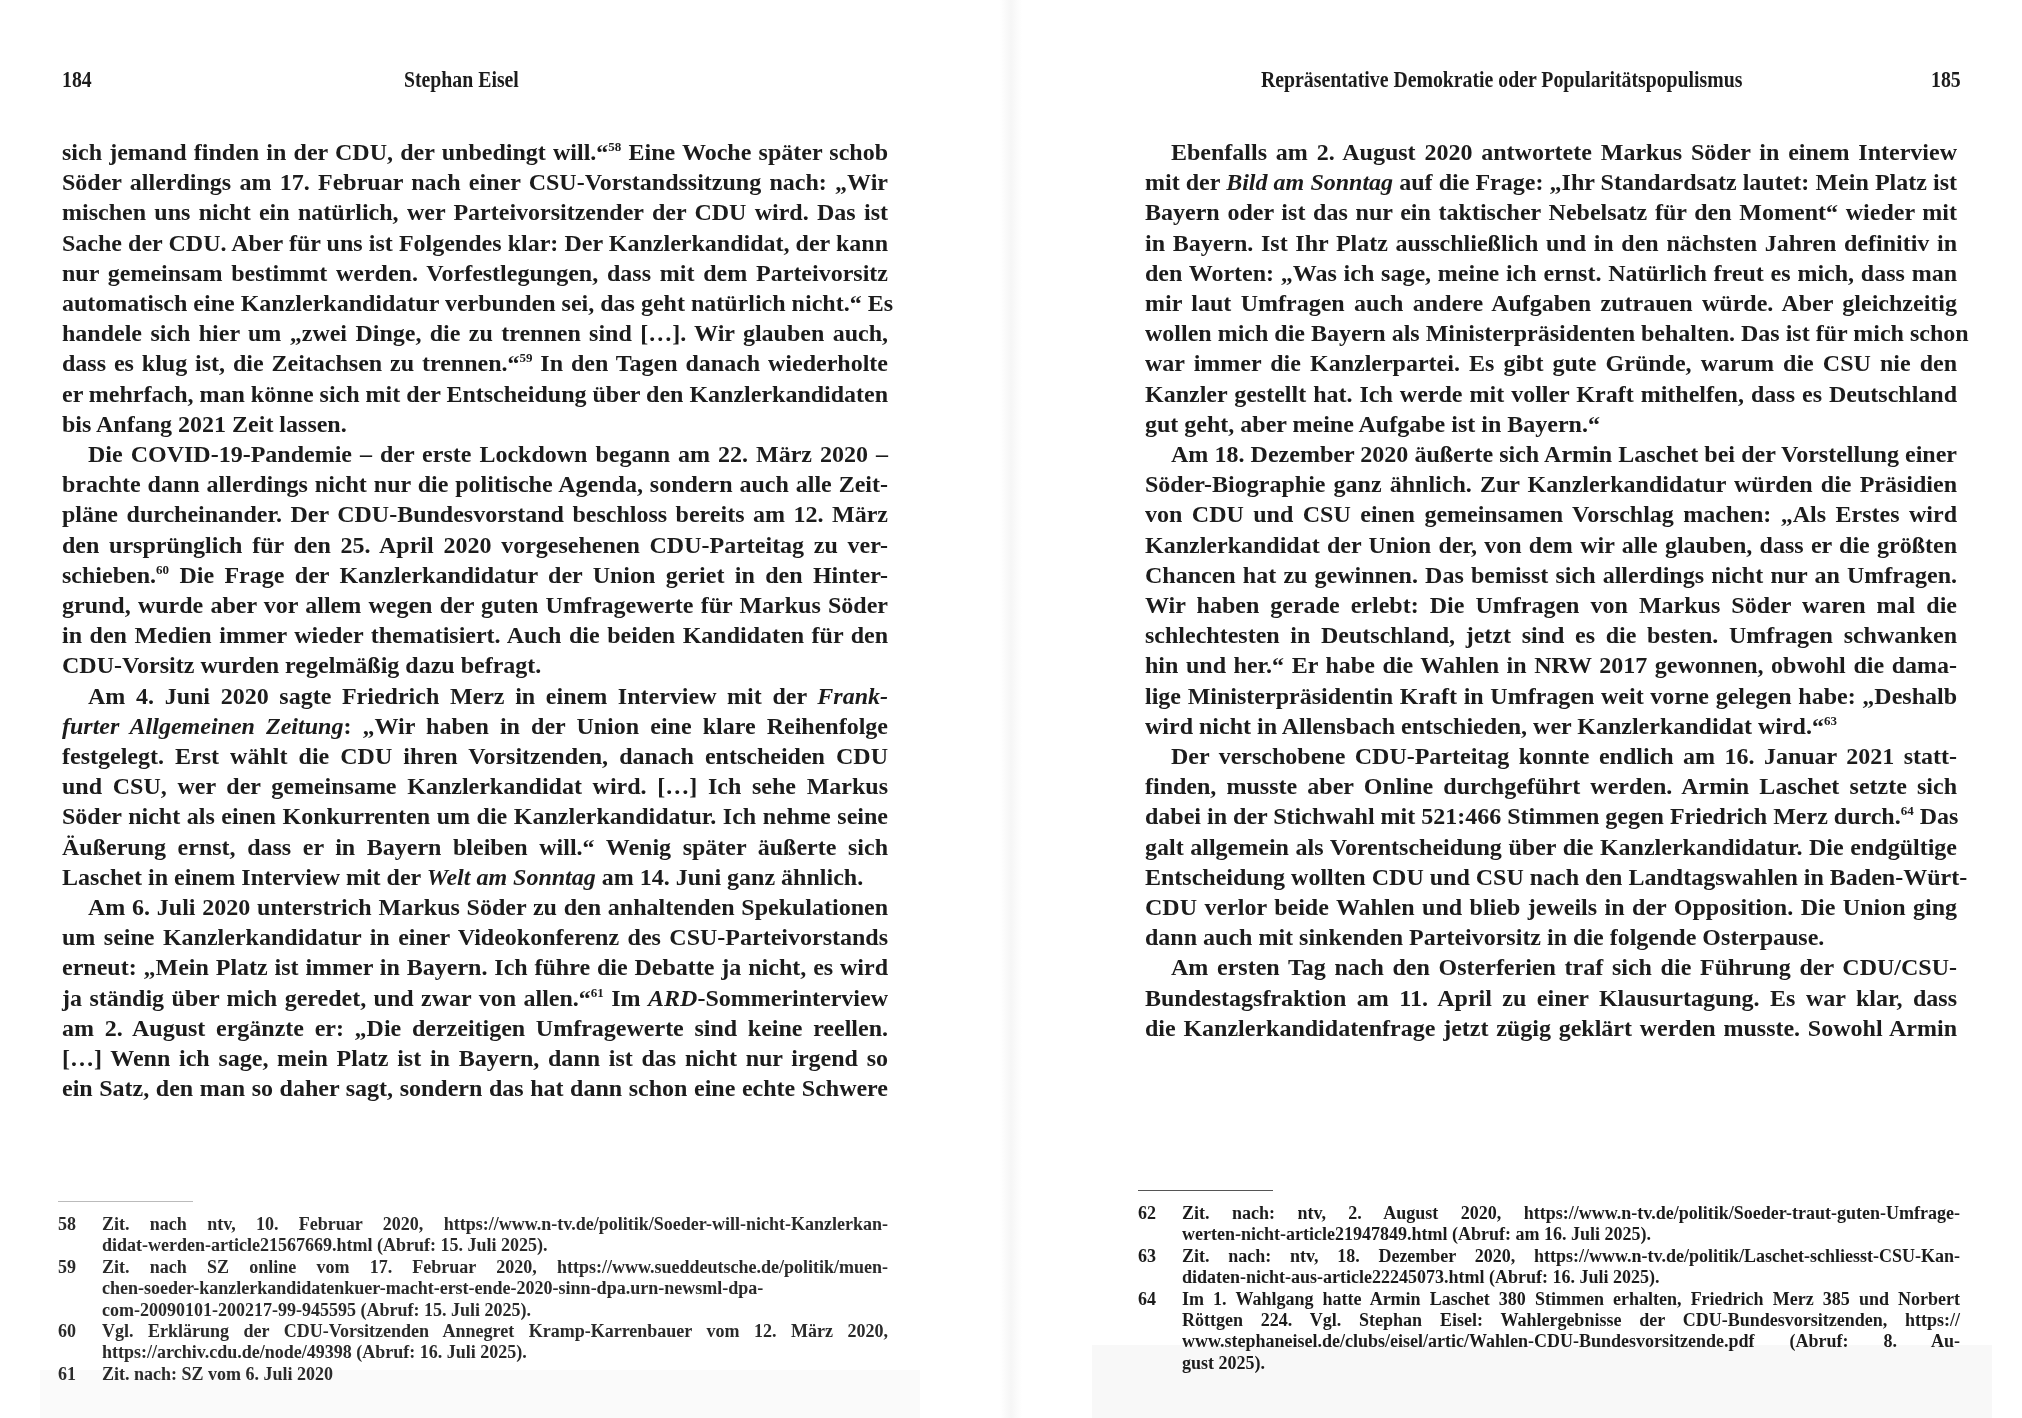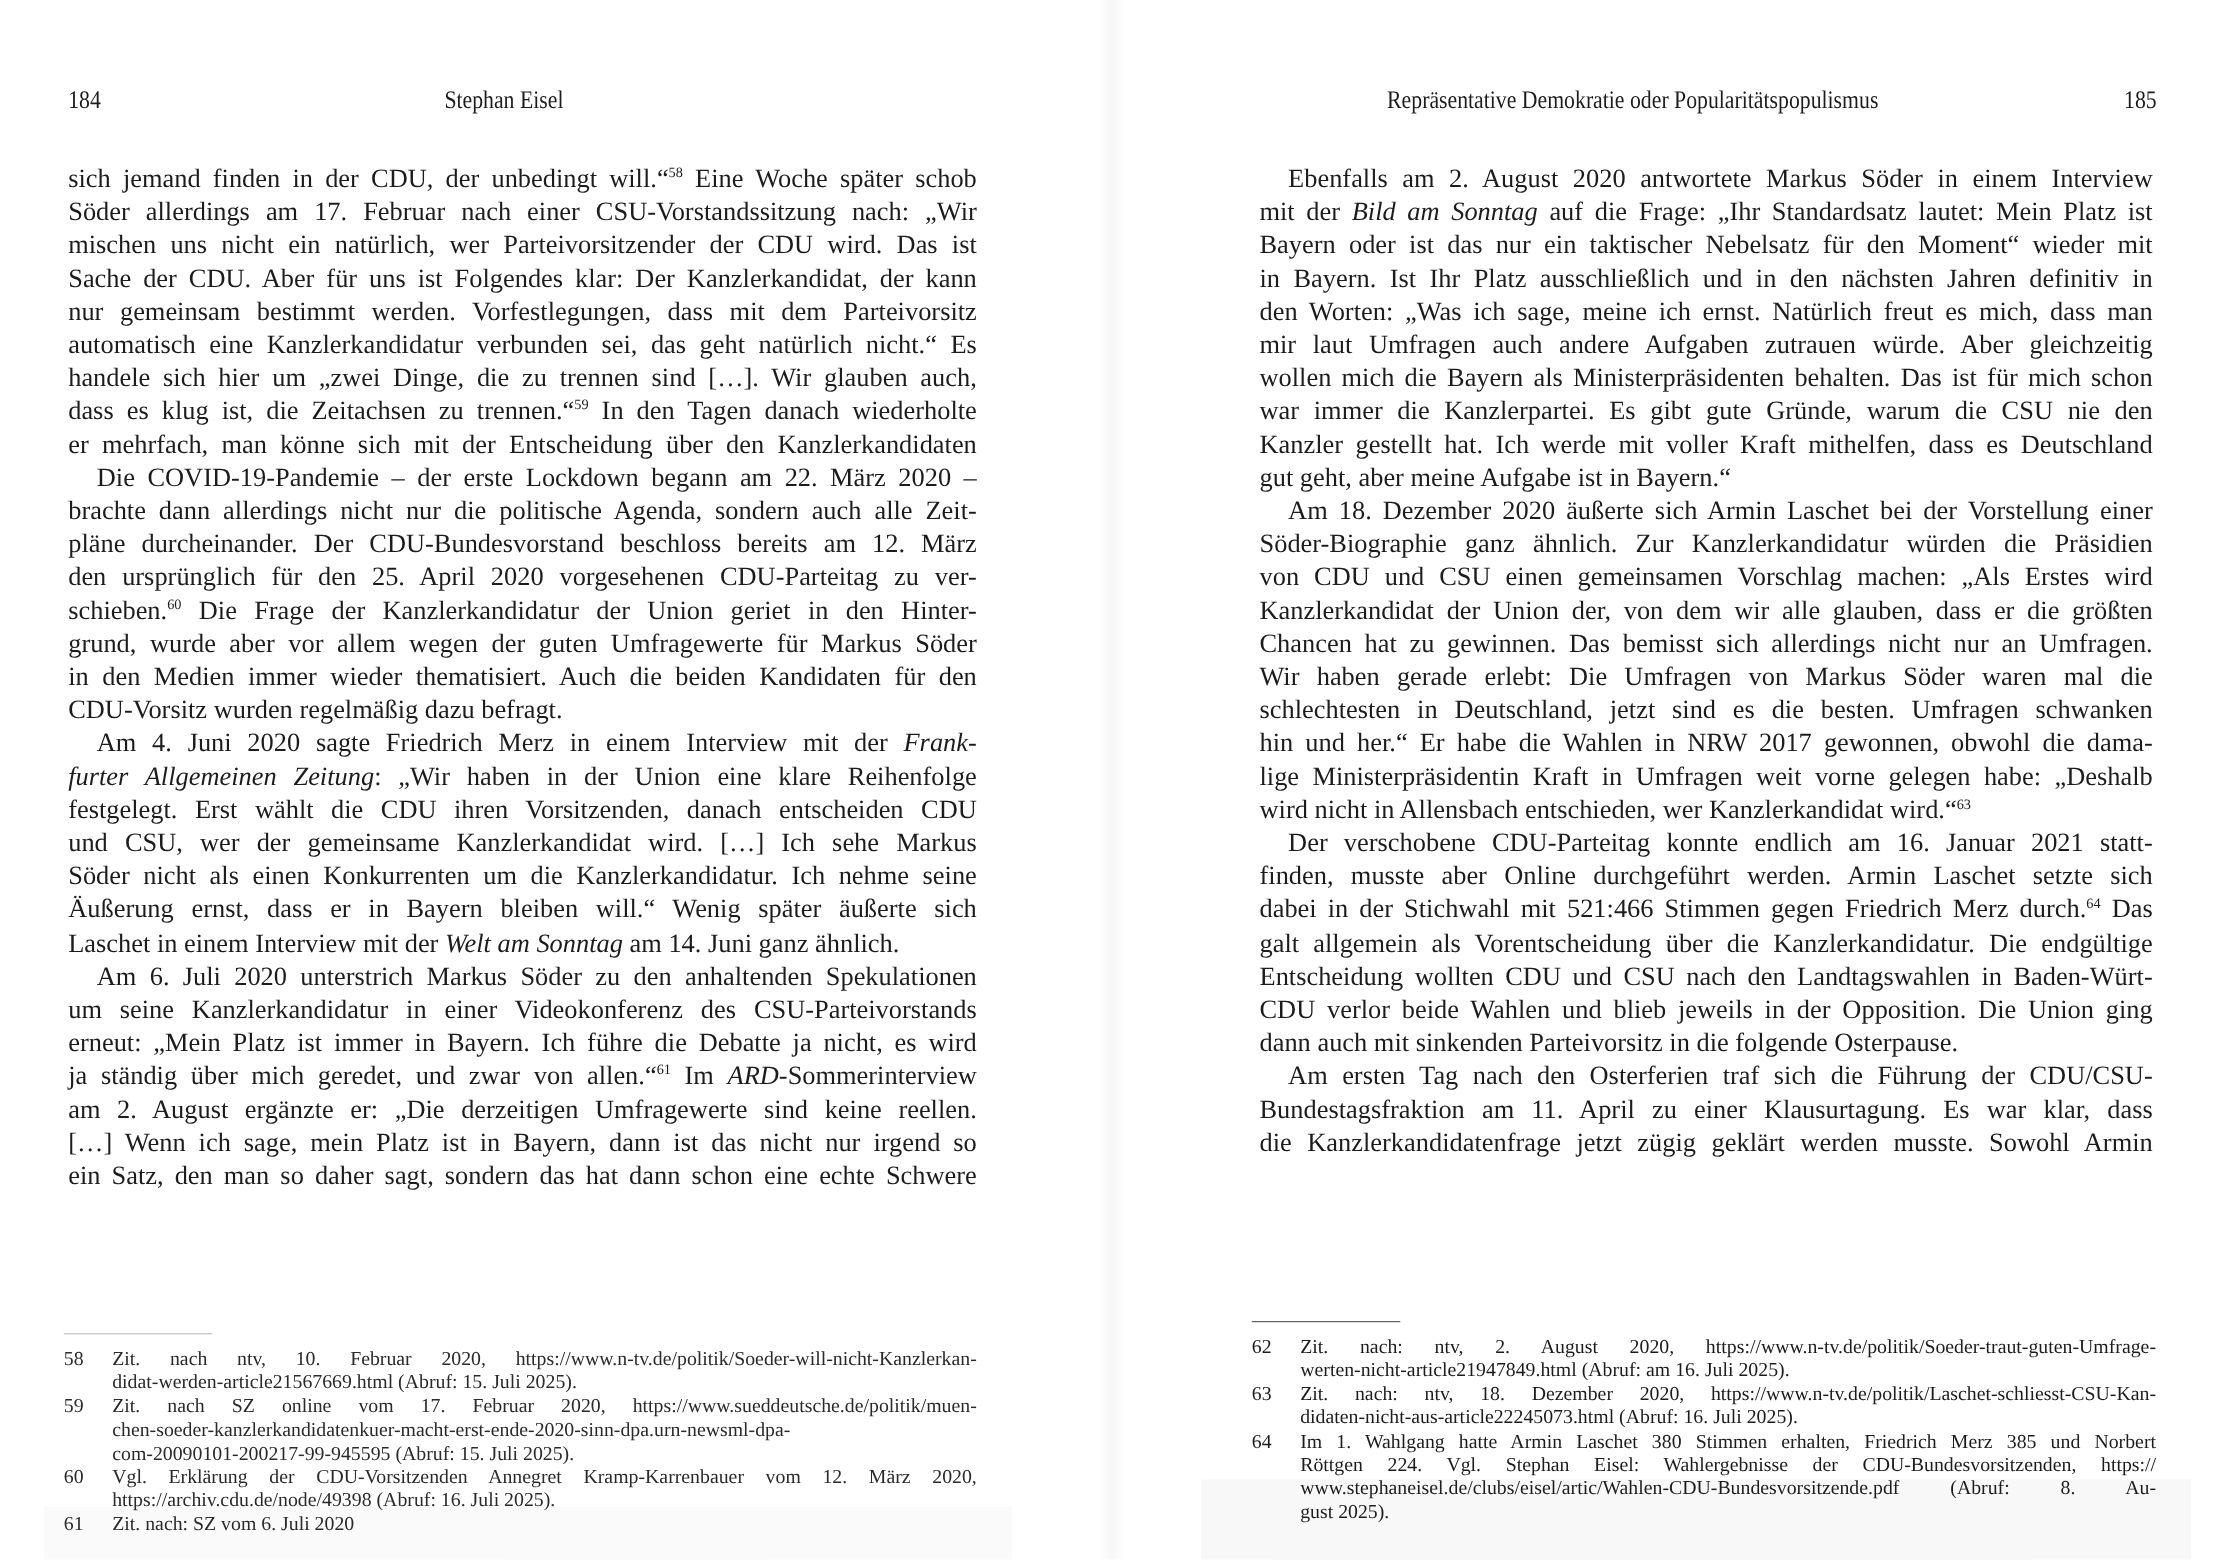--- a/index.html
+++ b/index.html
@@ -1,21 +1,21 @@
 <!DOCTYPE html>
 <html><head>
 <meta charset="utf-8">
 <style>
   html, body { margin: 0; padding: 0; background: #ffffff; }
   body {
     width: 2022px; height: 1418px; position: relative; overflow: hidden;
     font-family: "Liberation Serif", "DejaVu Serif", serif;
     color: #1c1c1c;
   }
-  .page { position: absolute; top: 11px; height: 1364px; }
+  .page { position: absolute; top: 0; height: 1364px; font-weight: bold; }
   #page-left  { left: 0; width: 1011px; }
   #page-right { left: 1011px; width: 1011px; }
 
   .running-head {
     position: absolute; top: 66px; font-size: 23px; line-height: 28px;
     transform: scaleX(0.86); transform-origin: left top; white-space: nowrap;
   }
   #page-left .folio { left: 62px; }
   #page-left .head-title { left: 404px; }
   #page-right .head-title { left: 250px; }
@@ -75,20 +75,21 @@
       <p>
         <span class="line">sich jemand finden in der CDU, der unbedingt will.“<sup>58</sup> Eine Woche später schob</span>
         <span class="line">Söder allerdings am 17. Februar nach einer CSU-Vorstandssitzung nach: „Wir</span>
         <span class="line">mischen uns nicht ein natürlich, wer Parteivorsitzender der CDU wird. Das ist</span>
         <span class="line">Sache der CDU. Aber für uns ist Folgendes klar: Der Kanzlerkandidat, der kann</span>
         <span class="line">nur gemeinsam bestimmt werden. Vorfestlegungen, dass mit dem Parteivorsitz</span>
         <span class="line">automatisch eine Kanzlerkandidatur verbunden sei, das geht natürlich nicht.“ Es</span>
         <span class="line">handele sich hier um „zwei Dinge, die zu trennen sind […]. Wir glauben auch,</span>
         <span class="line">dass es klug ist, die Zeitachsen zu trennen.“<sup>59</sup> In den Tagen danach wiederholte</span>
         <span class="line">er mehrfach, man könne sich mit der Entscheidung über den Kanzlerkandidaten</span>
+        <span class="line last">bis Anfang 2021 Zeit lassen.</span>
       </p>
       <p>
         <span class="line" style="text-indent: 26px;">Die COVID-19-Pandemie – der erste Lockdown begann am 22. März 2020 –</span>
         <span class="line">brachte dann allerdings nicht nur die politische Agenda, sondern auch alle Zeit-</span>
         <span class="line">pläne durcheinander. Der CDU-Bundesvorstand beschloss bereits am 12. März</span>
         <span class="line">den ursprünglich für den 25. April 2020 vorgesehenen CDU-Parteitag zu ver-</span>
         <span class="line">schieben.<sup>60</sup> Die Frage der Kanzlerkandidatur der Union geriet in den Hinter-</span>
         <span class="line">grund, wurde aber vor allem wegen der guten Umfragewerte für Markus Söder</span>
         <span class="line">in den Medien immer wieder thematisiert. Auch die beiden Kandidaten für den</span>
         <span class="line last">CDU-Vorsitz wurden regelmäßig dazu befragt.</span>

